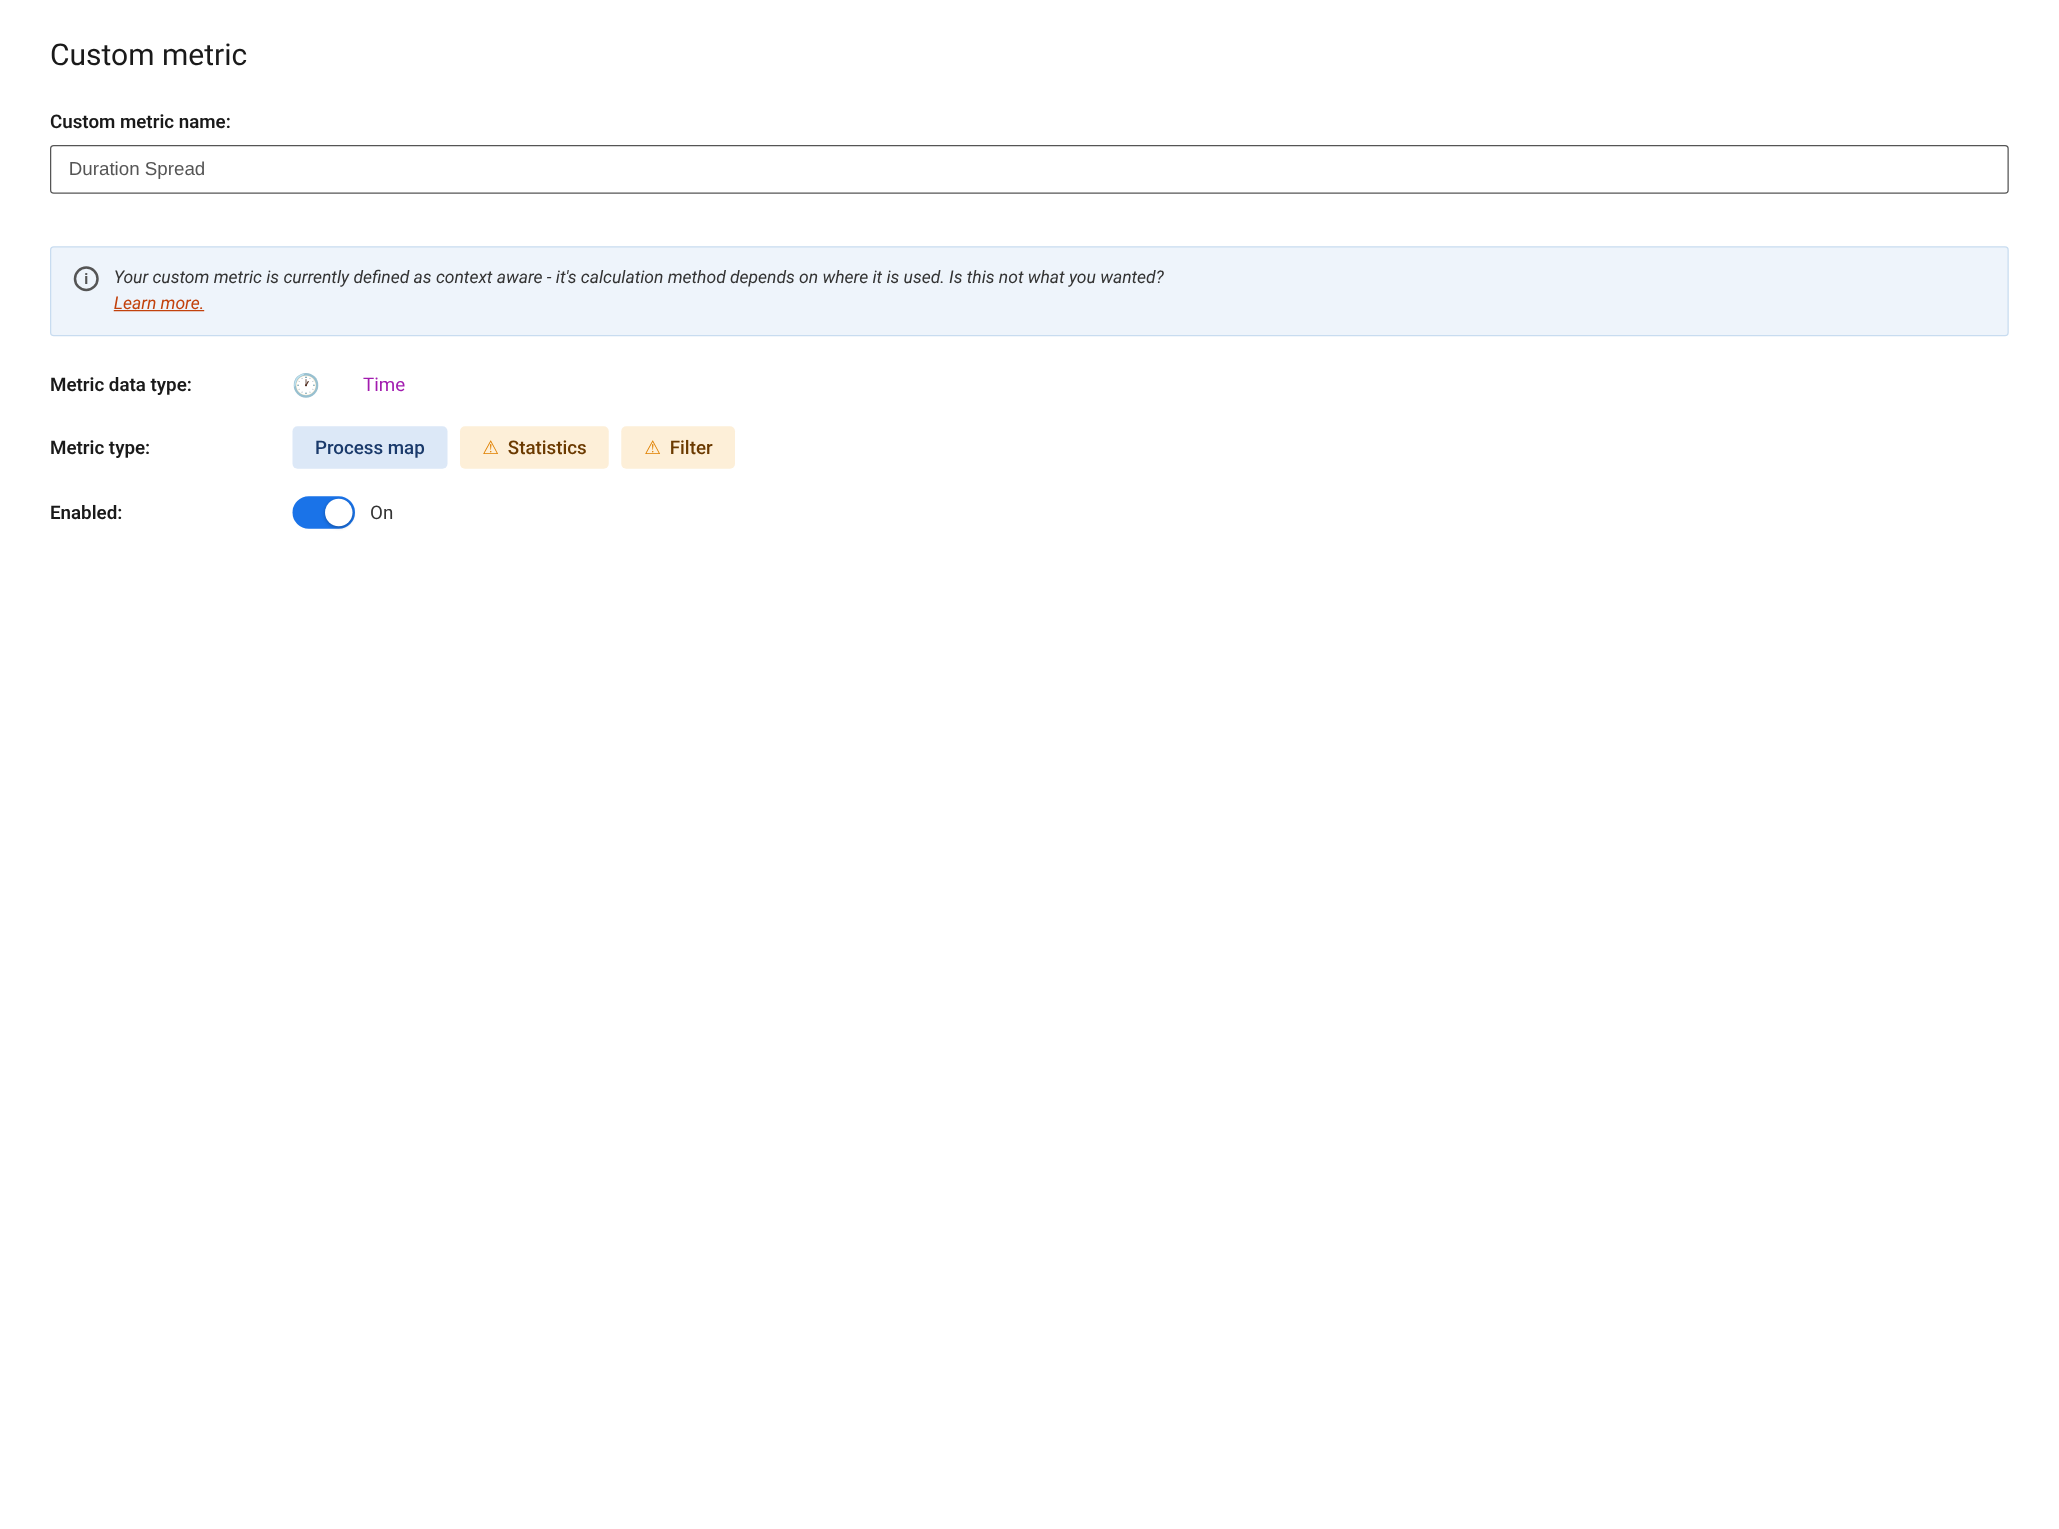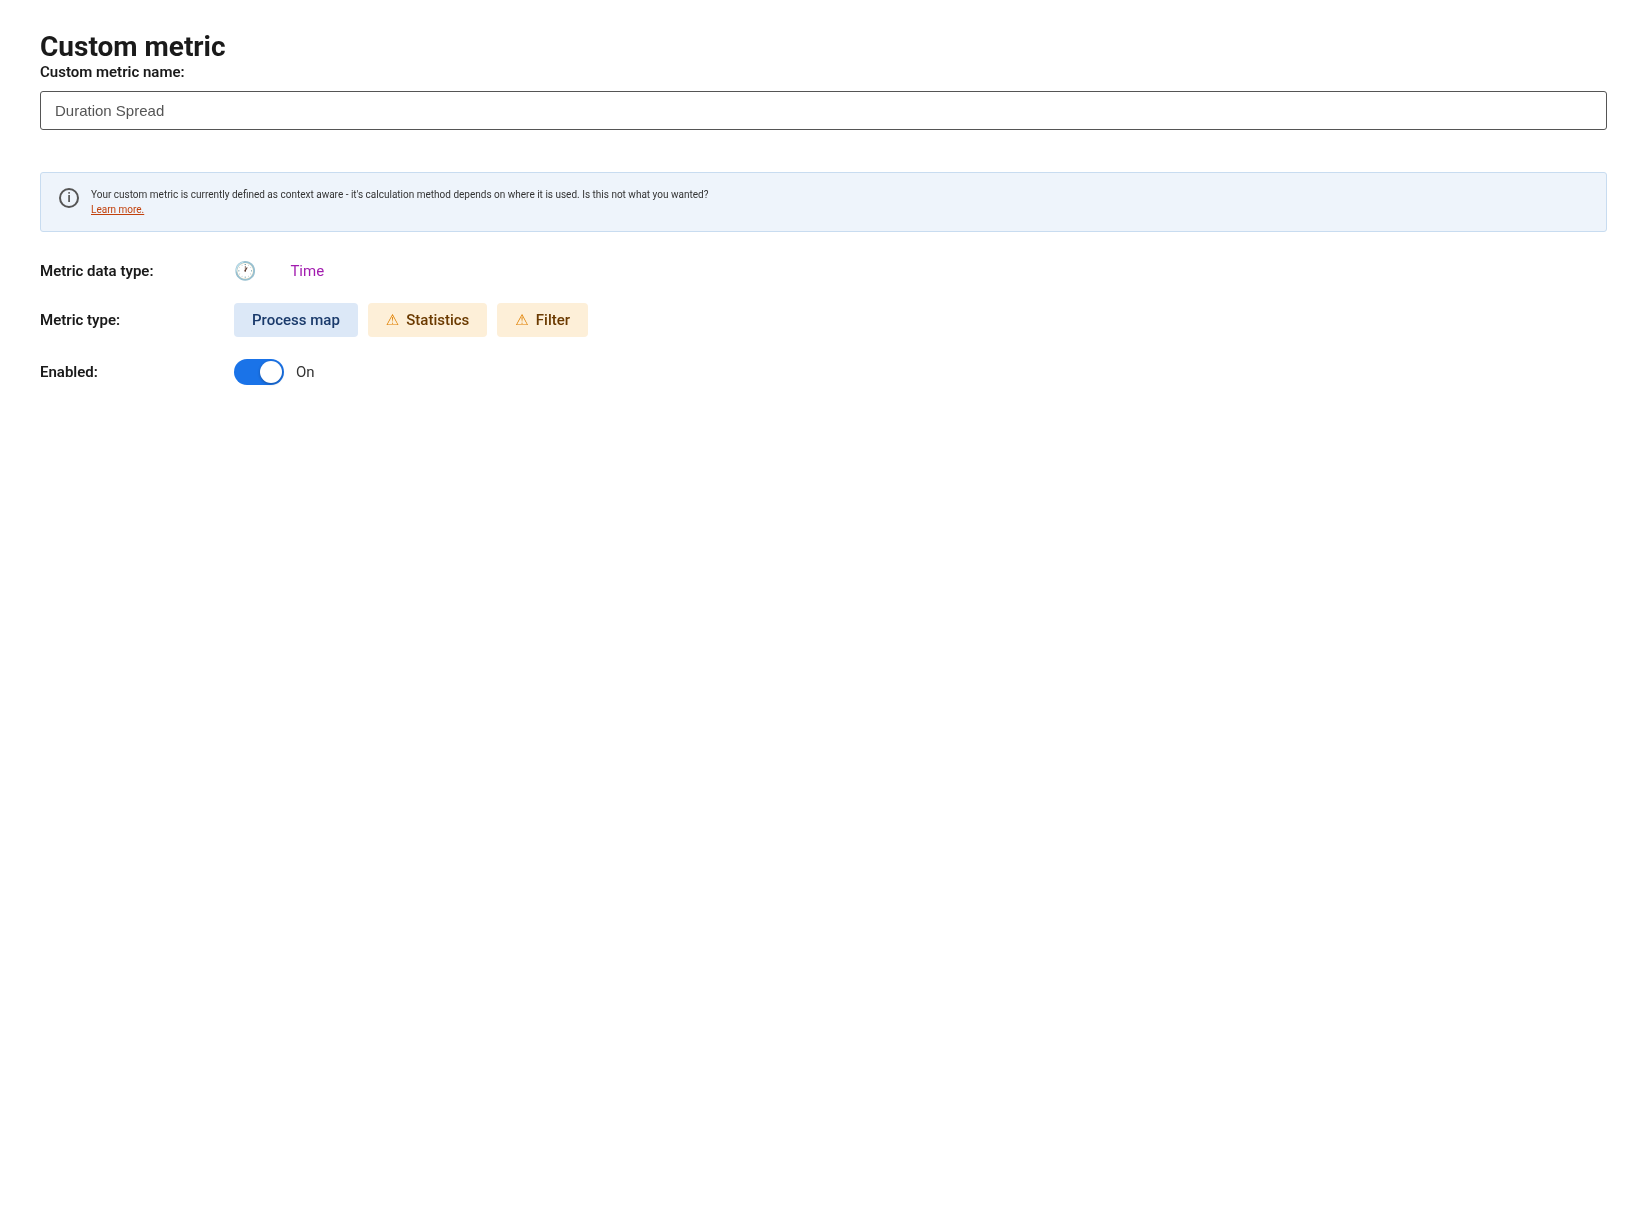--- a/index.html
+++ b/index.html
@@ -11,23 +11,24 @@
     body {
       font-family: -apple-system, BlinkMacSystemFont, 'Segoe UI', Roboto, sans-serif;
       background: #ffffff;
       color: #1a1a1a;
       padding: 30px 40px;
       width: 1647px;
       min-height: 1223px;
     }
 
     .page-title {
-      font-size: 28px;
-      font-weight: 700;
+      font-size: 24px;
+      font-weight: 400;
       color: #1a1a1a;
+      margin-bottom: 30px;
     }
 
     .field-label {
       font-size: 15px;
       font-weight: 600;
       color: #1a1a1a;
       margin-bottom: 10px;
     }
 
     .text-input {
@@ -133,23 +134,24 @@
       align-items: center;
       justify-content: center;
       flex-shrink: 0;
       margin-top: 1px;
       font-size: 12px;
       font-weight: bold;
       color: #555;
     }
 
     .info-text {
-      font-size: 10px;
+      font-size: 14px;
       color: #333;
       line-height: 1.5;
+      font-style: italic;
     }
 
     .info-link {
       color: #c2410c;
       text-decoration: underline;
       cursor: pointer;
     }
 
     .field-row {
       display: flex;

